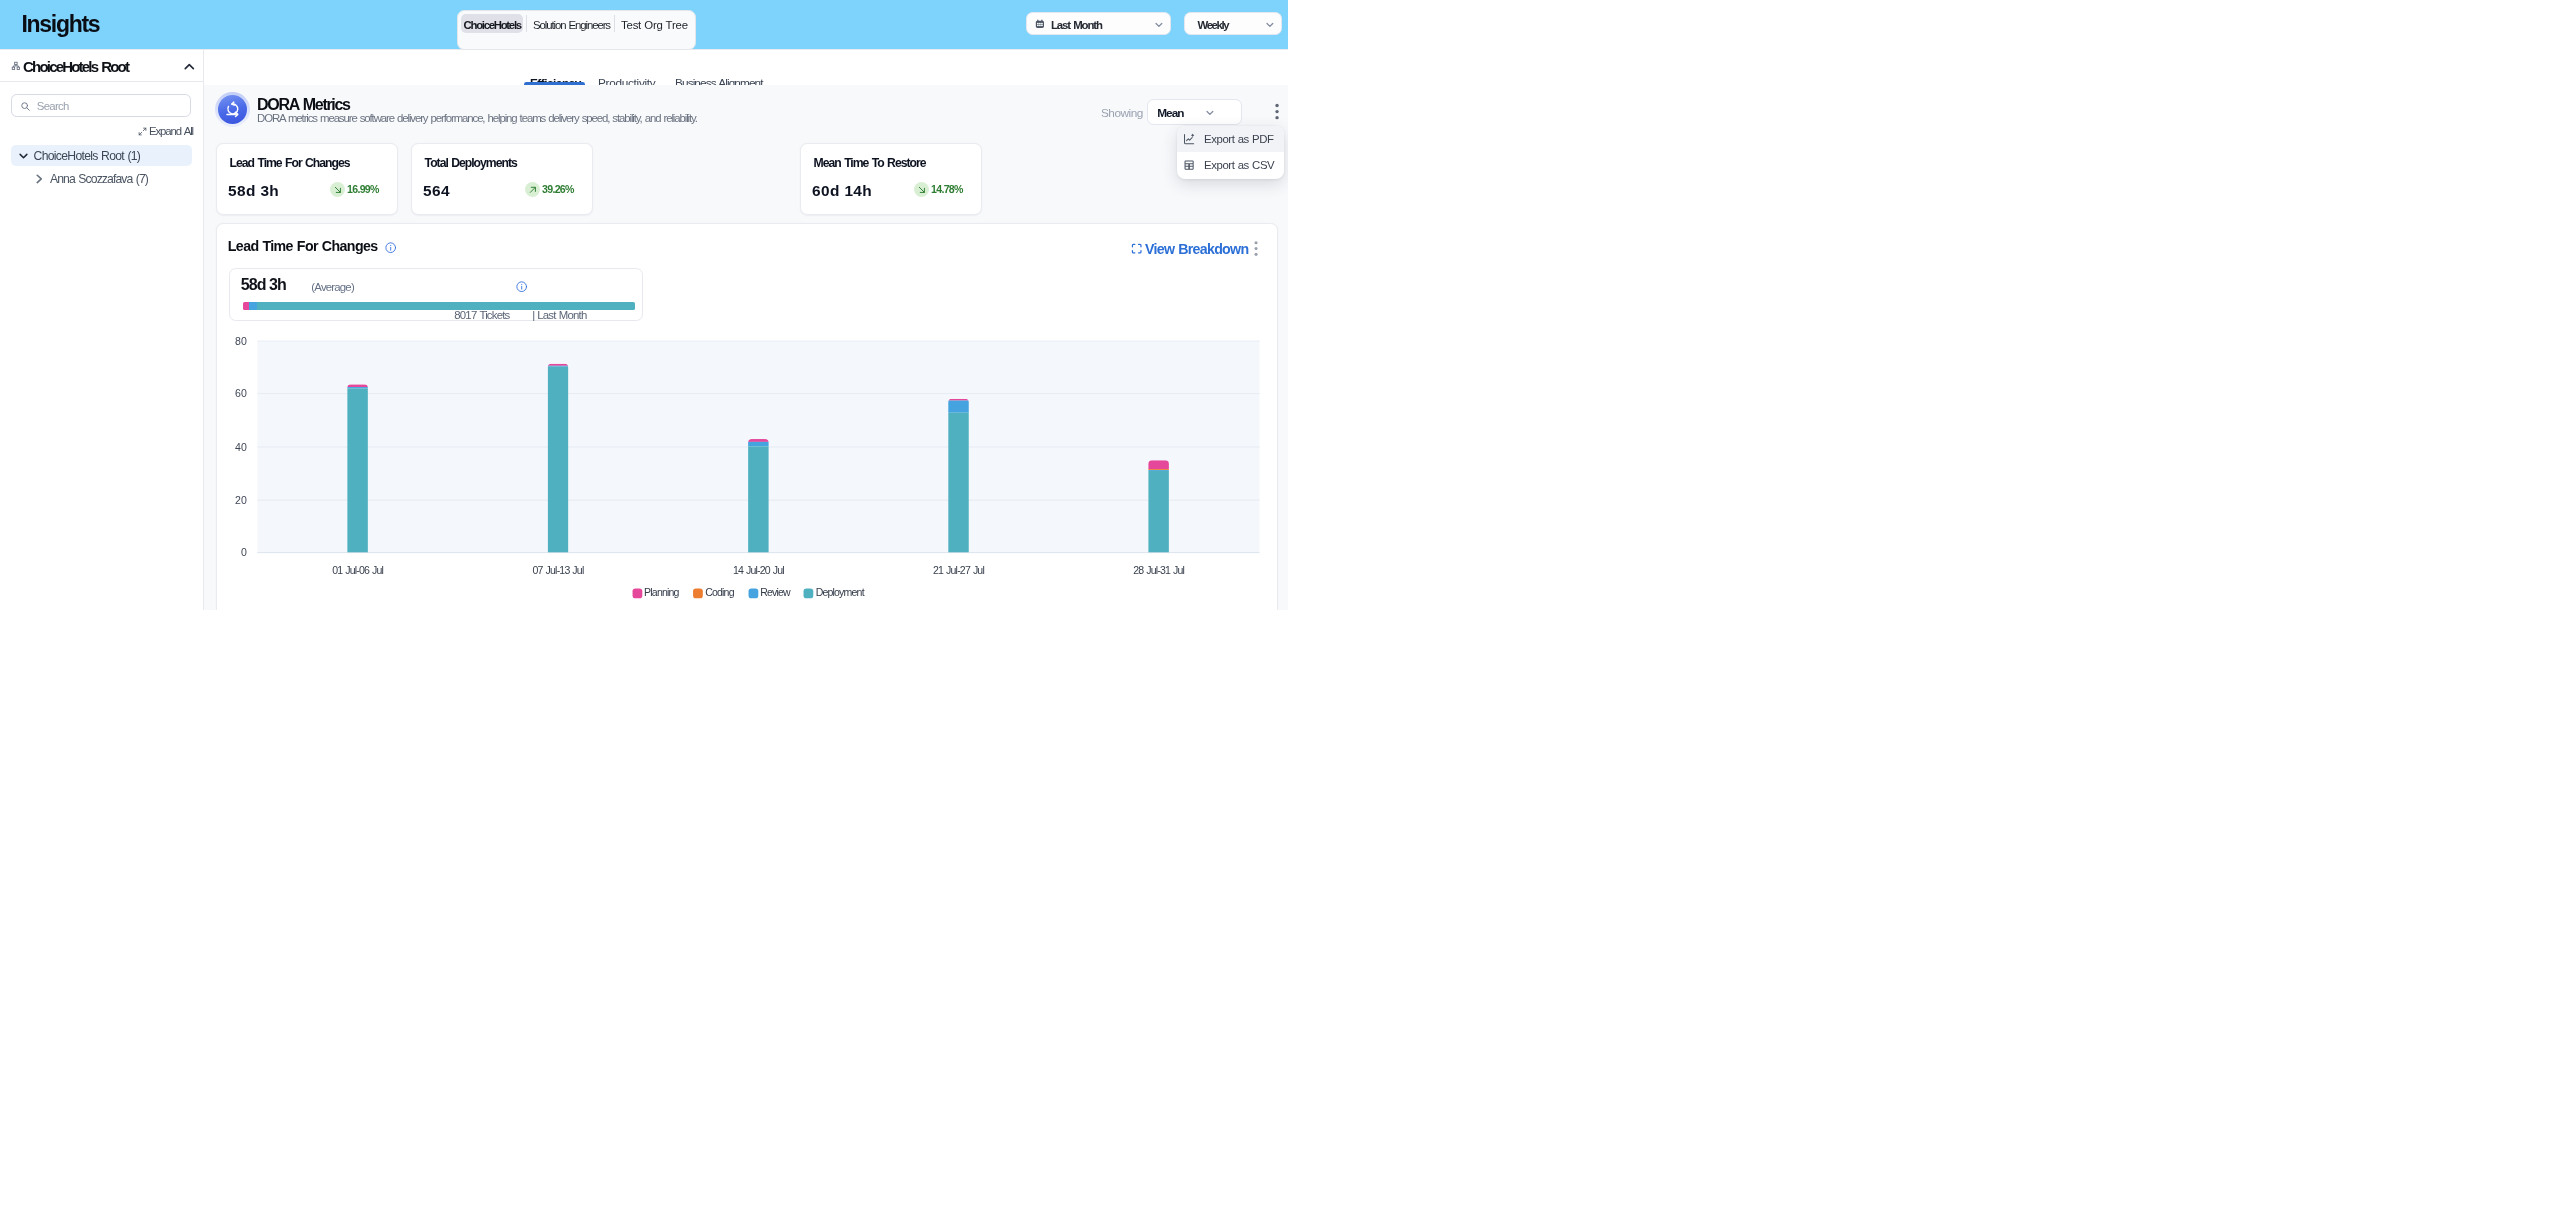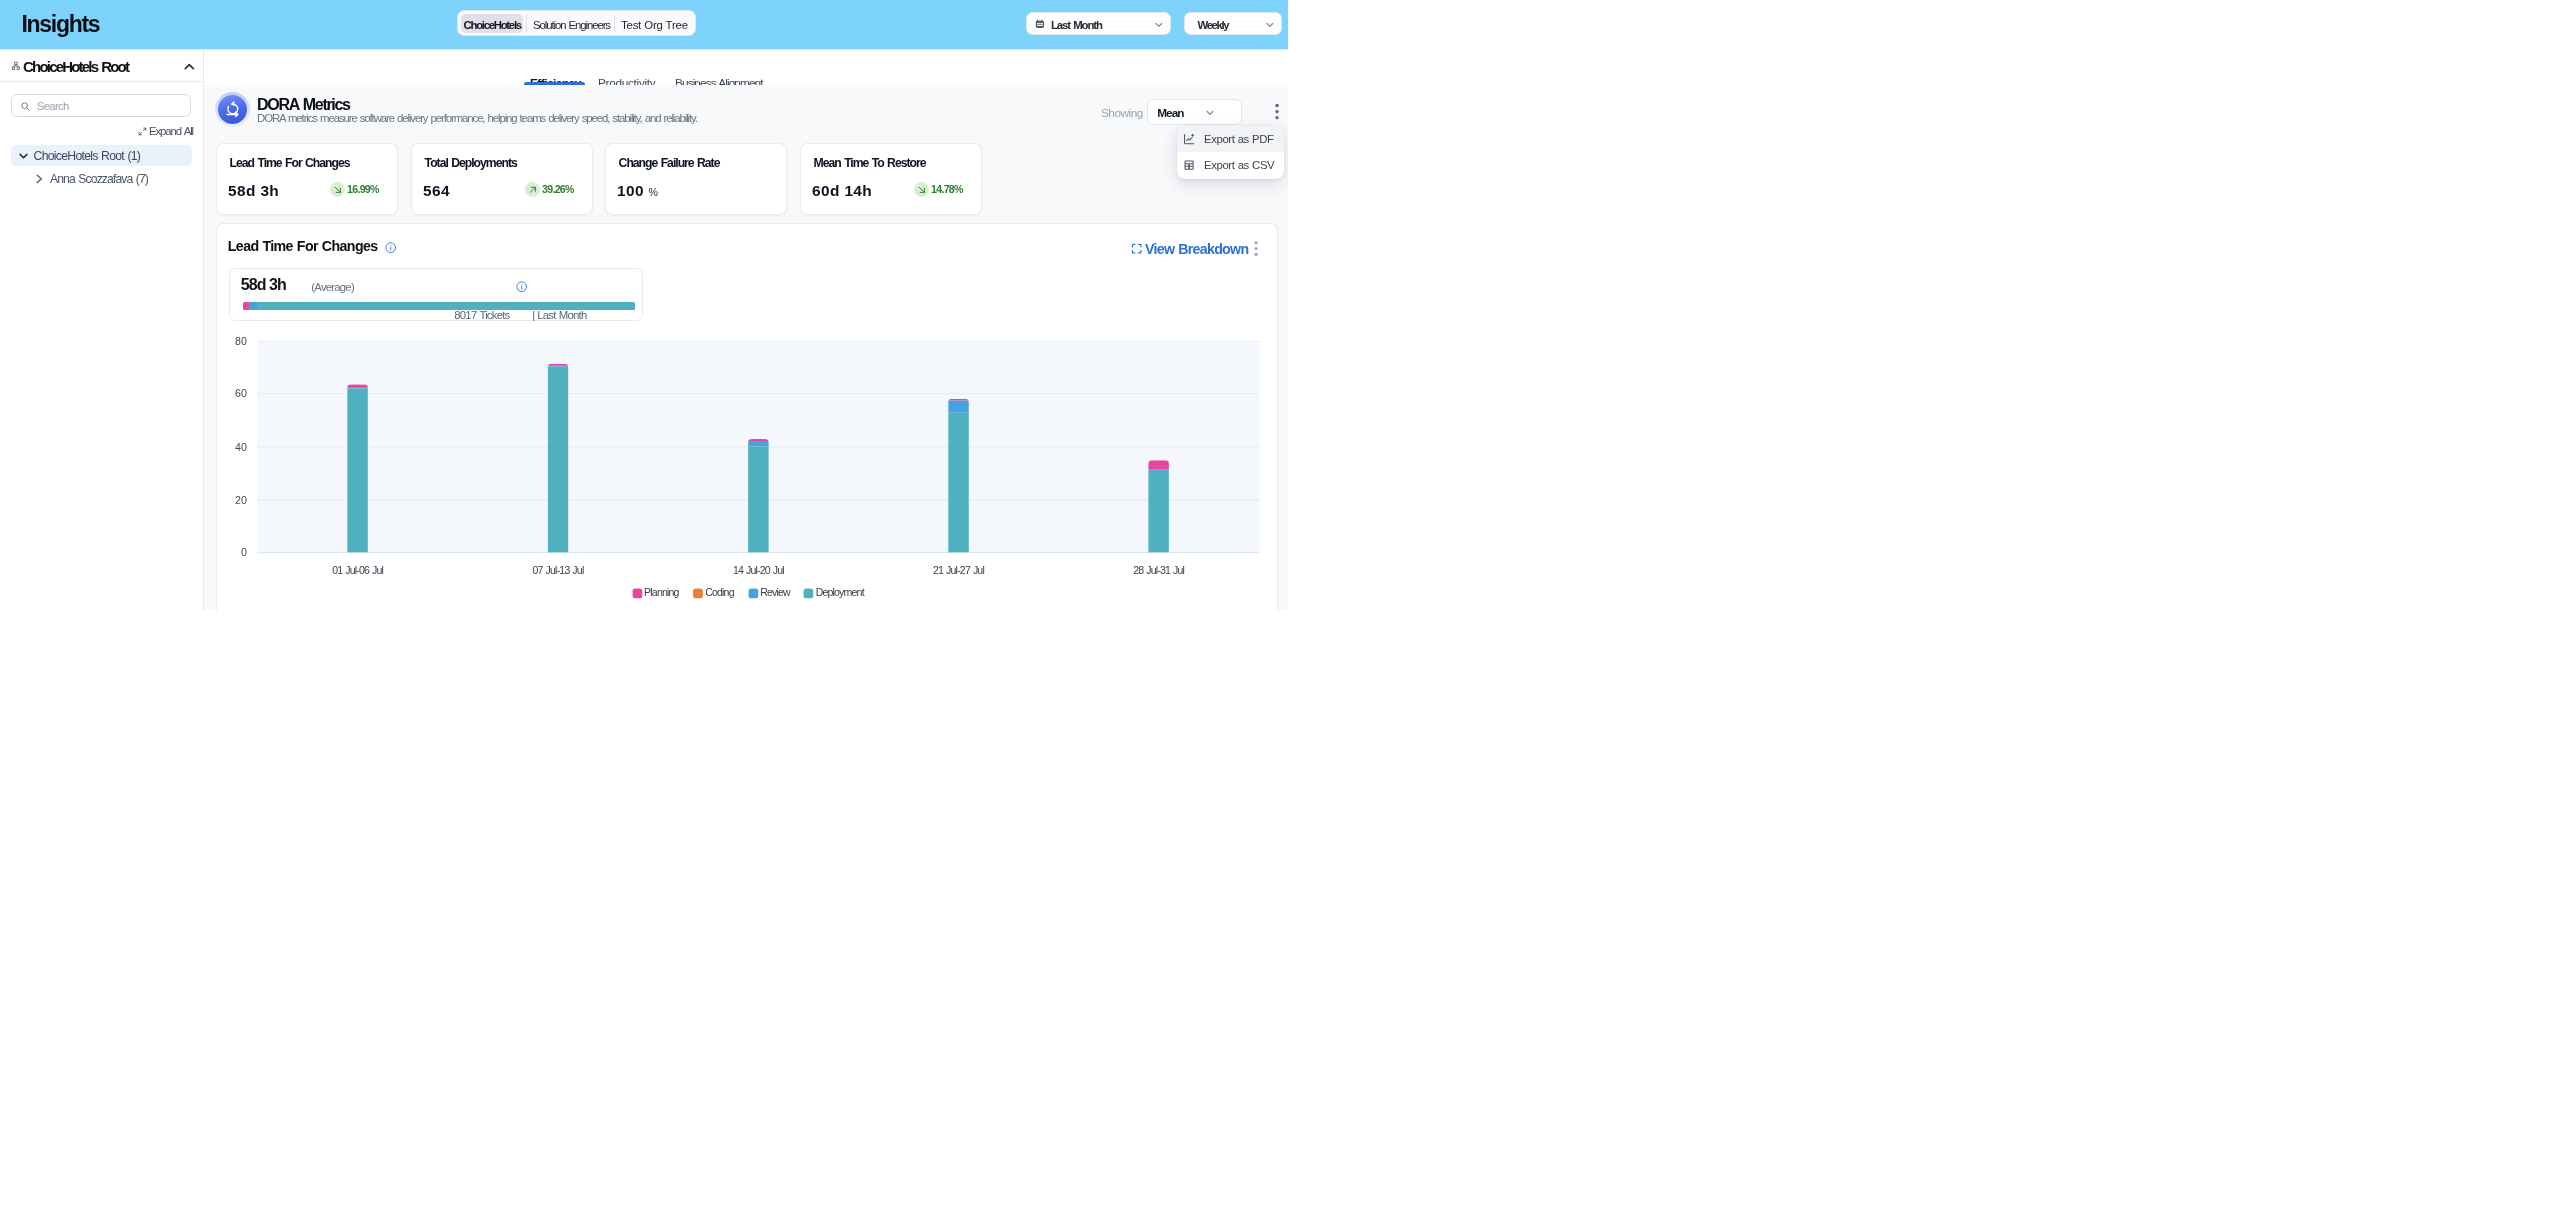--- a/index.html
+++ b/index.html
@@ -2,21 +2,21 @@
 <html style="font-size:13px"><head>
 <meta charset="utf-8">
 <style>
 * { margin:0; padding:0; box-sizing:border-box; }
 html,body { width:1288px; height:610px; overflow:hidden; }
 body { font-family:"Liberation Sans", sans-serif; background:#fff; }
 .page { position:relative; width:1288px; height:610px; overflow:hidden; background:#fff; }
 .abs { position:absolute; }
 .header { position:absolute; left:0; top:0; width:1288px; height:50px; background:#7dd3fc; border-bottom:0.8px solid #e8eaef; z-index:5; }
 .h-title { position:absolute; left:21.5px; top:11px; font-size:23px; font-weight:700; color:#0a0d14; letter-spacing:-1.3px; }
-.seg { position:absolute; left:457px; top:10px; width:239px; height:26px; background:#f9fafb; border:0.8px solid #e4e6ea; border-radius:7.3px; }
+.seg { position:absolute; left:457px; top:10px; width:239px; height:40px; background:#f9fafb; border:0.8px solid #e4e6ea; border-radius:7.3px; }
 .seg-pill { position:absolute; left:2.8px; top:2.6px; width:62px; height:19px; background:#e0e0e9; border-radius:4.9px; }
 .seg-pill-t { position:absolute; left:2.8px; top:5.3px; font-size:11.4px; font-weight:700; color:#15181e; letter-spacing:-1.3px; }
 .seg-t { position:absolute; top:8.1px; font-size:11.4px; color:#1d2129; }
 .seg-div { position:absolute; top:4.1px; width:0.8px; height:17px; background:#dcdfe5; }
 .hsel { position:absolute; top:11.8px; height:23.6px; background:#fdfdfe; border:0.8px solid #e4e6f0; border-radius:6.5px; }
 .hsel-txt { position:absolute; font-size:11.4px; font-weight:700; color:#252a33; top:6.7px; }
 .sidebar { position:absolute; left:0; top:50px; width:204px; height:560px; background:#fff; border-right:0.8px solid #e7e9ee; z-index:4; }
 .sb-head { position:absolute; left:0; top:0; width:203px; height:32px; border-bottom:0.8px solid #e7e9ee; }
 .sb-title { position:absolute; left:23px; top:8.1px; font-size:15px; font-weight:700; color:#0e1116; letter-spacing:-1.8px; word-spacing:1.6px; }
 .sb-search { position:absolute; left:11.4px; top:44px; width:180px; height:23px; border:0.8px solid #d6dae2; border-radius:5.7px; background:#fff; }
@@ -189,24 +189,20 @@
   <div class="mcard" style="left:411px;">
     <div class="mc-title">Total Deployments</div>
     <div class="mc-value">564</div>
     <div class="mc-badge">
         <svg class="abs" style="left:3.7px;top:3.7px;" width="7.7" height="7.7" viewBox="0 0 12 12" fill="none" stroke="#2e7d32" stroke-width="1.5" stroke-linecap="round" stroke-linejoin="round">
           <path d="M2 10l8-8M10 8.5V2H3.5"></path>
         </svg>
       </div>
     <div class="mc-pct">39.26%</div>
   </div>
-  <div class="mcard" style="left:605px;">
-    <div class="mc-title">Change Failure Rate</div>
-    <div class="mc-value">100 <span style="font-size:10.6px;font-weight:400;color:#1a1f2b;letter-spacing:0;">%</span></div>
-  </div>
   <div class="mcard" style="left:800px;">
     <div class="mc-title">Mean Time To Restore</div>
     <div class="mc-value">60d 14h</div>
     <div class="mc-badge">
         <svg class="abs" style="left:3.7px;top:3.7px;" width="7.7" height="7.7" viewBox="0 0 12 12" fill="none" stroke="#2e7d32" stroke-width="1.5" stroke-linecap="round" stroke-linejoin="round">
           <path d="M2 2l8 8M10 3.5V10H3.5"></path>
         </svg>
       </div>
     <div class="mc-pct">14.78%</div>
   </div>

